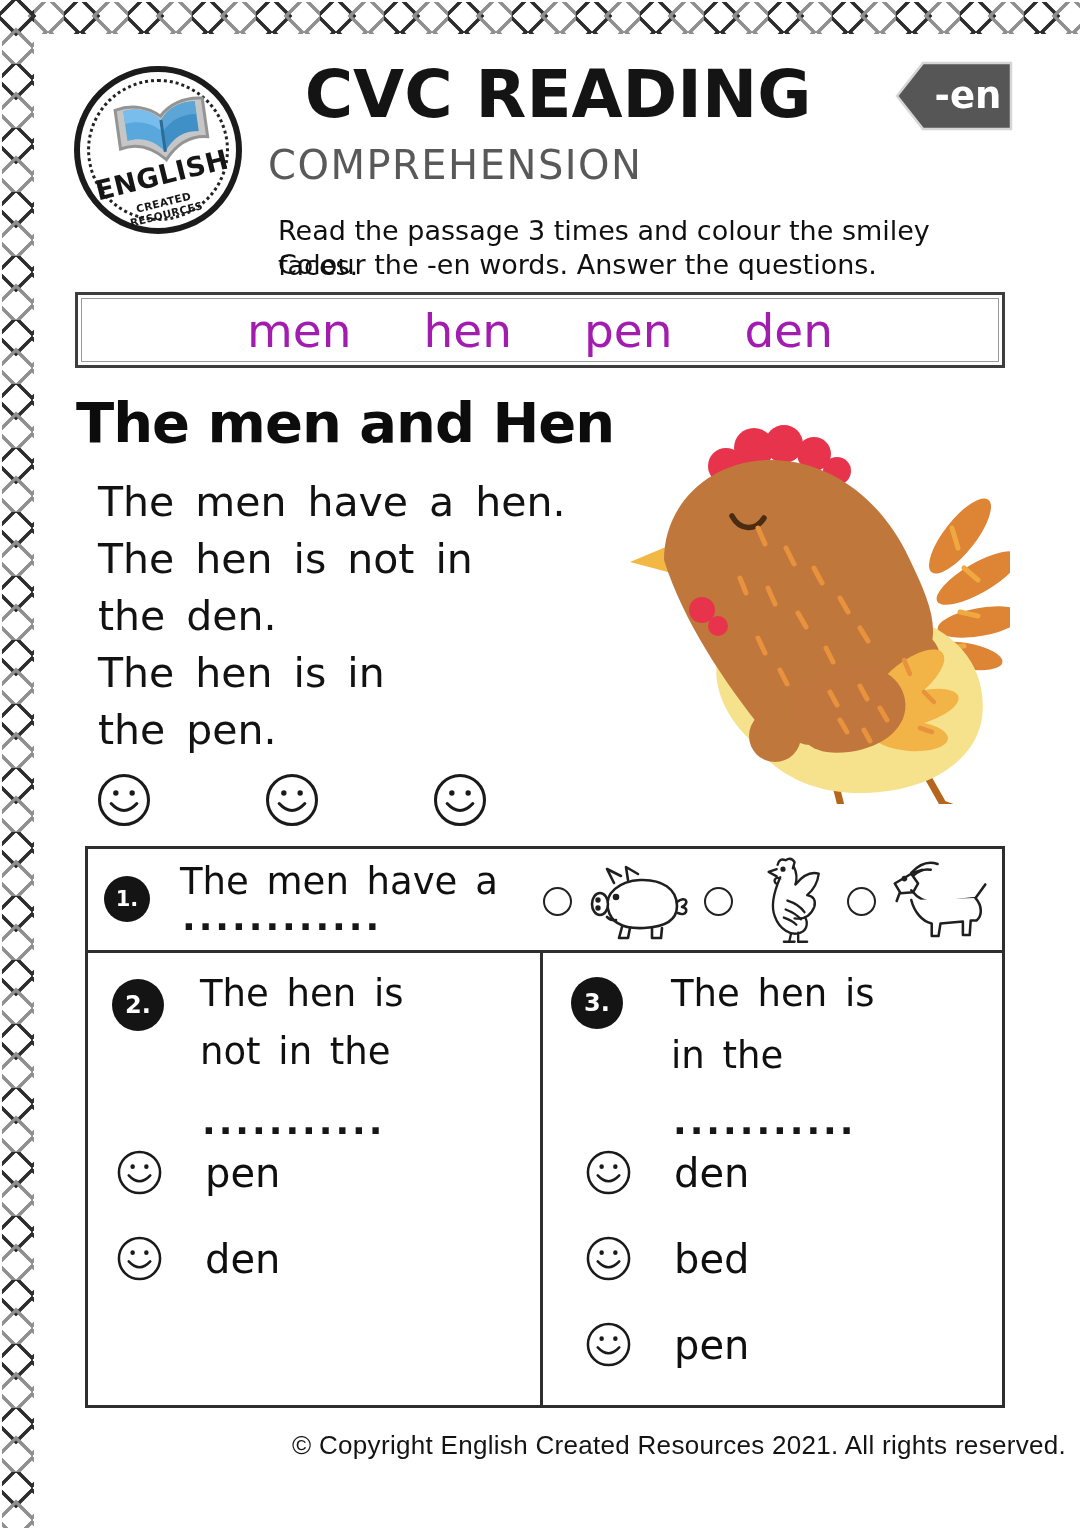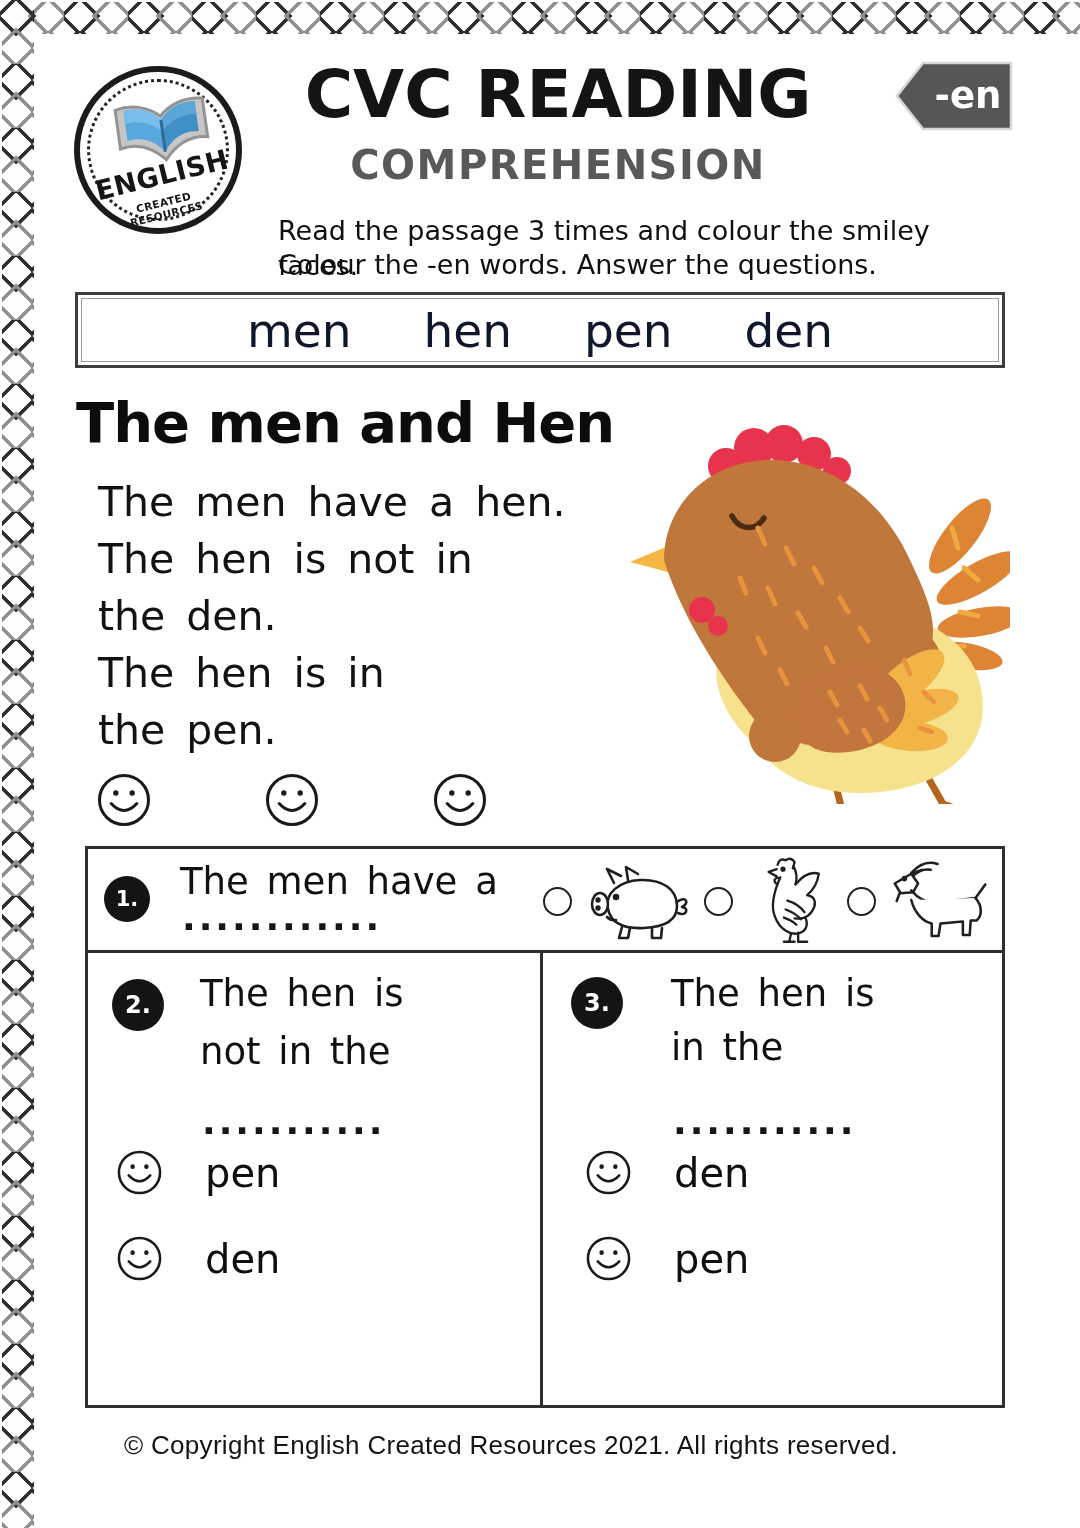--- a/index.html
+++ b/index.html
@@ -17,32 +17,32 @@
   .logo-dots{position:absolute;inset:7px;border:3px dotted #232323;border-radius:50%;}
   .logo-book{position:absolute;left:32px;top:14px;}
   .logo-top{position:absolute;left:14px;top:88px;width:130px;text-align:center;
             font-size:27px;font-weight:800;letter-spacing:.5px;transform:rotate(-14deg);}
   .logo-bottom{position:absolute;left:26px;top:124px;width:118px;text-align:center;
                font-size:10.5px;font-weight:700;letter-spacing:.4px;transform:rotate(-14deg);}
 
   
   .title{left:268px;top:62px;width:580px;text-align:center;font-size:66px;line-height:1.0;
          font-weight:900;letter-spacing:0;color:#141414;}
-  .subtitle{left:268px;top:142px;width:580px;text-align:center;font-size:40px;font-weight:700;
+  .subtitle{left:268px;top:142px;width:580px;font-size:40px;font-weight:400;
             letter-spacing:1.5px;color:#595959;}
   .badge-tag{left:893px;top:60px;width:122px;height:72px;}
   .badge-text{left:928px;top:74px;width:80px;text-align:center;font-size:37px;font-weight:600;color:#fff;}
   .instr{left:278px;width:720px;font-size:27px;line-height:1.28;color:#101010;}
   .instr1{top:214px;} .instr2{top:248px;}
 
   
   .wordbox{left:75px;top:292px;width:930px;height:76px;border:3.5px solid #3d3d3d;box-sizing:border-box;background:#fff;}
   .wordbox-inner{position:absolute;inset:3px;border:1.5px solid #9a9a9a;
                  display:flex;align-items:center;justify-content:center;gap:72px;}
-  .wordbox-inner span{font-size:47px;color:#0f172a;}
+  .wordbox-inner span{font-size:47px;color:#a21caf;}
 
   
   .passage-title{left:76px;top:390px;font-size:56px;font-weight:900;color:#0c0c0c;letter-spacing:-1px;}
   .passage{left:98px;top:474px;font-size:41px;line-height:57px;color:#121212;word-spacing:8px;}
   .hen-art{left:608px;top:408px;}
 
   
   .smile-row{left:96px;top:772px;display:flex;gap:112px;}
 
   
@@ -56,22 +56,22 @@
   .q-prompt{font-size:37px;color:#101010;word-spacing:6px;line-height:54px;}
   .dots{font-size:36px;letter-spacing:3px;color:#161616;font-weight:700;}
   .animal-row{position:absolute;right:6px;top:4px;display:flex;align-items:center;gap:14px;height:96px;}
   .animal-choice{display:flex;align-items:center;gap:8px;}
   .ans-circle{width:25px;height:25px;border:2.5px solid #222;border-radius:50%;background:#fff;}
   .opt-list{position:absolute;display:flex;flex-direction:column;gap:39px;}
   .opt-row{display:flex;align-items:center;gap:42px;}
   .opt-label{font-size:40px;color:#0f0f0f;}
 
   
-  .footer{left:0;top:1430px;width:1022px;text-align:center;font-size:26px;font-weight:500;
-          letter-spacing:.3px;color:#141414;font-family:"Liberation Sans", sans-serif;}
+  .footer{left:0;top:1430px;width:1022px;text-align:right;font-size:26px;font-weight:500;
+          letter-spacing:.3px;color:#141414;font-family:"Liberation Sans", sans-serif;padding-left:44px;}
 </style>
 </head>
 <body>
 
 <div class="page">
 
   <svg class="abs b-top" width="1080" height="36">
     <defs>
         <pattern id="pat-t" width="64" height="32" patternUnits="userSpaceOnUse">
       <path d="M-2,16 L16,-2 L34,16 L16,34 Z" fill="none" stroke="#2d2d2d" stroke-width="3.2"></path>
@@ -336,32 +336,41 @@
             <path d="M13,27 q11,12 22,0" fill="none" stroke="#1a1a1a" stroke-width="2.6" stroke-linecap="round"></path>
           </svg>
           <span class="opt-label">den</span>
         </div>
       </div>
     </div>
 
     <div class="q3col">
       <div class="numbadge abs" style="left:28px;top:24px;width:52px;height:52px;font-size:24px;">3.</div>
       <div class="abs q-prompt" style="left:128px;top:14px;">The hen is</div>
-      <div class="abs q-prompt" style="left:128px;top:68px;">in the</div>
+      <div class="abs q-prompt" style="left:128px;top:76px;">in the</div>
       <div class="abs dots" style="left:130px;top:148px;">...........</div>
 
       <div class="opt-list" style="left:42px;top:196px;">
         <div class="opt-row">
           <svg width="47" height="47" viewBox="0 0 48 48">
             <circle cx="24" cy="24" r="21" fill="#fff" stroke="#1a1a1a" stroke-width="2.6"></circle>
             <circle cx="17" cy="18" r="2.3" fill="#1a1a1a"></circle>
               <circle cx="31" cy="18" r="2.3" fill="#1a1a1a"></circle>
             <path d="M13,27 q11,12 22,0" fill="none" stroke="#1a1a1a" stroke-width="2.6" stroke-linecap="round"></path>
           </svg>
           <span class="opt-label">den</span>
+        </div>
+        <div class="opt-row">
+          <svg width="47" height="47" viewBox="0 0 48 48">
+            <circle cx="24" cy="24" r="21" fill="#fff" stroke="#1a1a1a" stroke-width="2.6"></circle>
+            <circle cx="17" cy="18" r="2.3" fill="#1a1a1a"></circle>
+              <circle cx="31" cy="18" r="2.3" fill="#1a1a1a"></circle>
+            <path d="M13,27 q11,12 22,0" fill="none" stroke="#1a1a1a" stroke-width="2.6" stroke-linecap="round"></path>
+          </svg>
+          <span class="opt-label">bed</span>
         </div>
         <div class="opt-row">
           <svg width="47" height="47" viewBox="0 0 48 48">
             <circle cx="24" cy="24" r="21" fill="#fff" stroke="#1a1a1a" stroke-width="2.6"></circle>
             <circle cx="17" cy="18" r="2.3" fill="#1a1a1a"></circle>
               <circle cx="31" cy="18" r="2.3" fill="#1a1a1a"></circle>
             <path d="M13,27 q11,12 22,0" fill="none" stroke="#1a1a1a" stroke-width="2.6" stroke-linecap="round"></path>
           </svg>
           <span class="opt-label">pen</span>
         </div>

